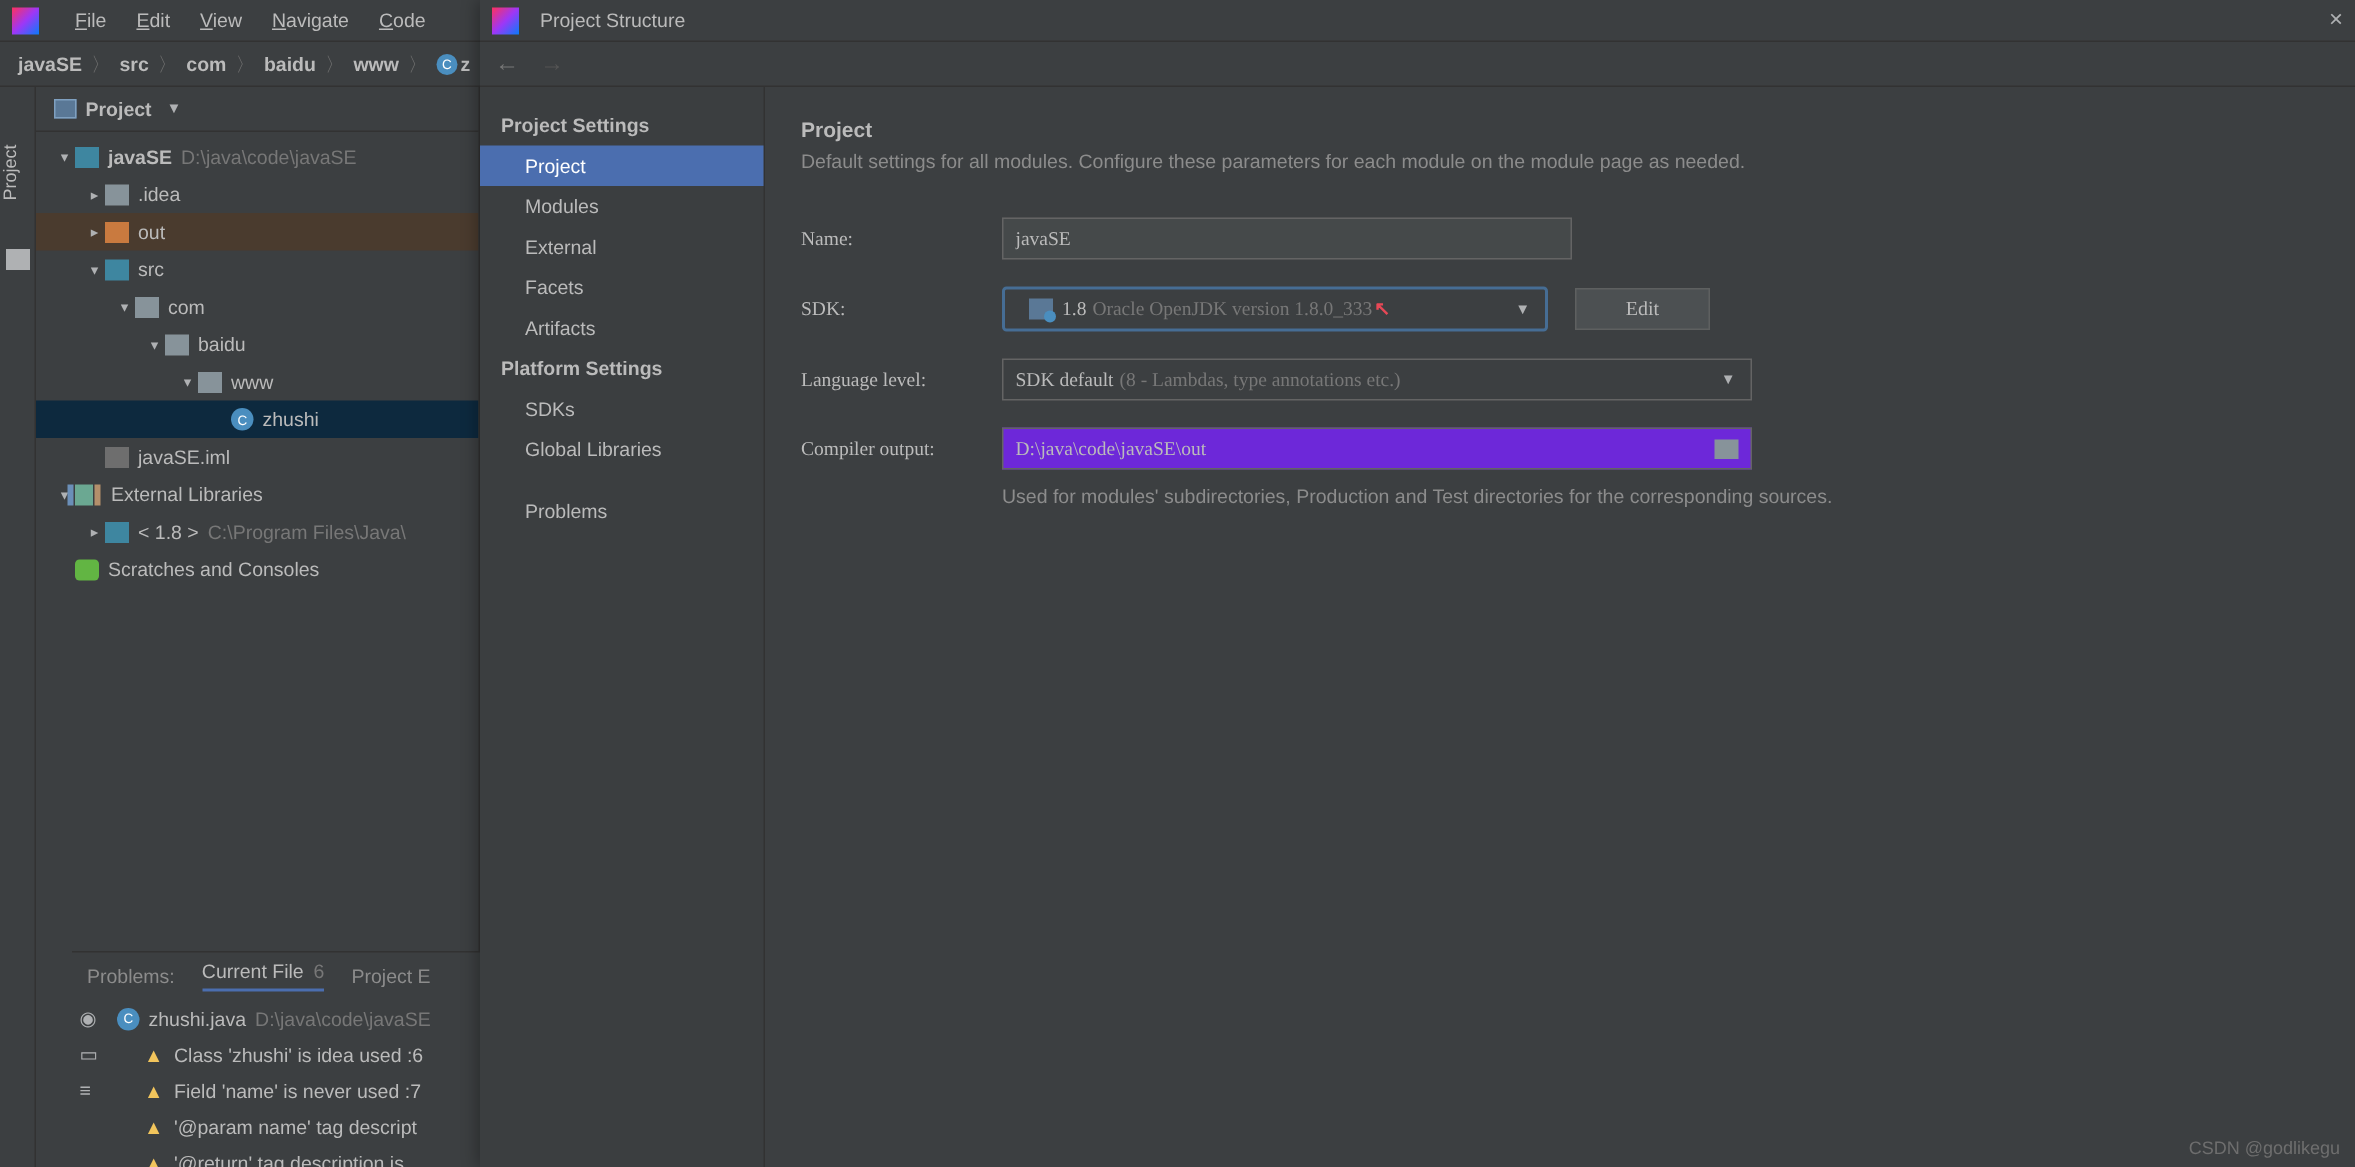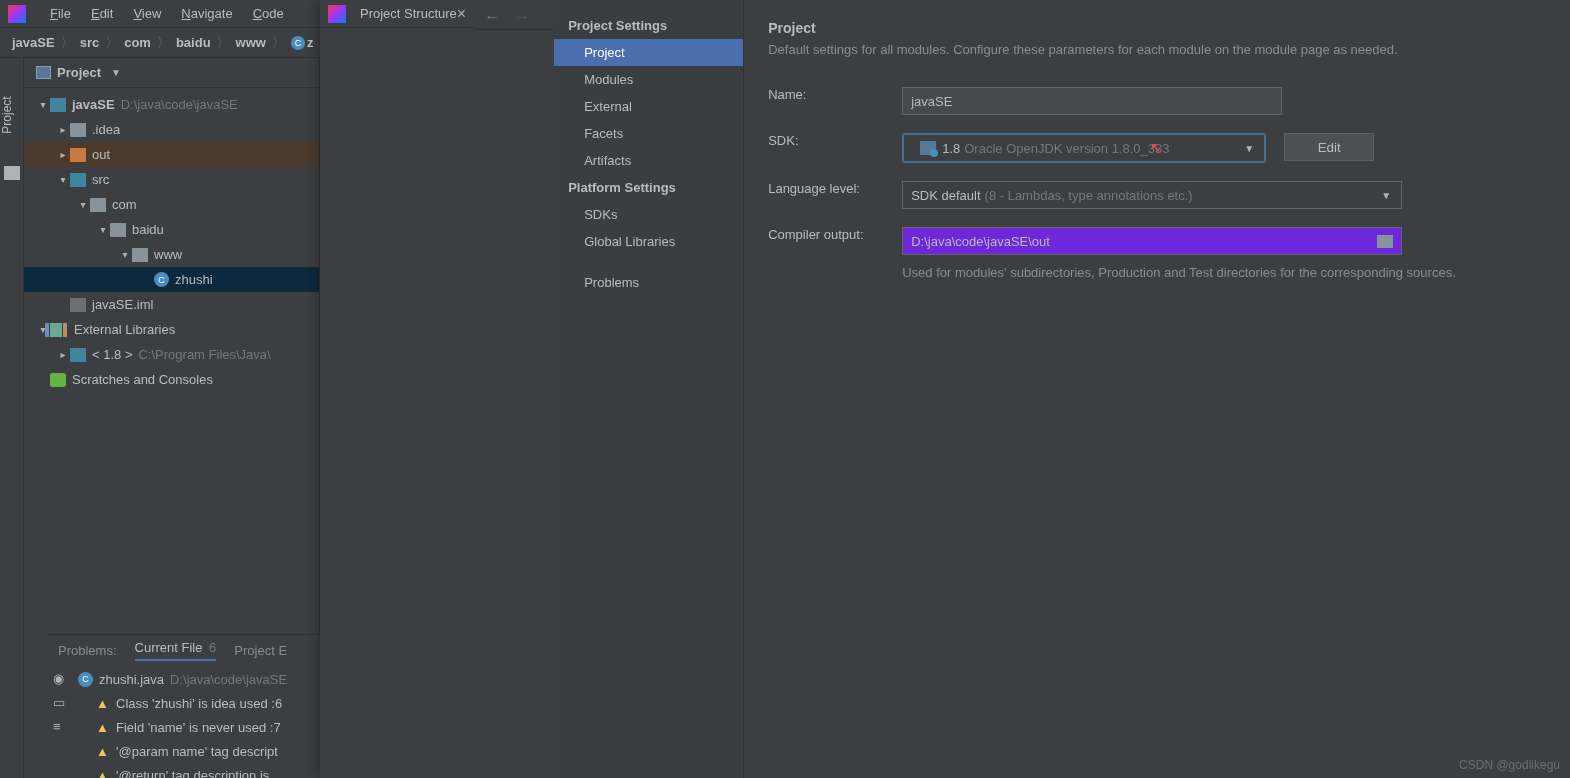--- a/index.html
+++ b/index.html
@@ -129,21 +129,21 @@
     
     .lv0{padding-left:12px;} .lv1{padding-left:32px;} .lv2{padding-left:52px;}
     .lv3{padding-left:72px;} .lv4{padding-left:94px;} .lv5{padding-left:116px;}
     
     
     .dialog {
       position: absolute;
       left: 320px; top: 0; right: 0; bottom: 0;
       background: #3C3F41;
       box-shadow: -2px 0 10px rgba(0,0,0,0.3);
-      display: flex; flex-direction: row;
+      display: flex; flex-direction: column;
     }
     .dialog-titlebar {
       height: 28px; display:flex; align-items:center;
       padding: 0 8px; border-bottom: 1px solid #323232;
     }
     .dialog-titlebar .app-icon { margin-right: 14px; }
     .dialog-titlebar .title { color:#BBBBBB; }
     .dialog-titlebar .close {
       margin-left:auto; color:#AFB1B3; font-size:16px; cursor:pointer;
     }
@@ -170,21 +170,21 @@
     .dialog-sidebar .item.selected {
       background: #4B6EAF; color: #FFFFFF;
     }
     
     .dialog-content {
       flex:1; padding: 20px 24px; overflow:auto;
     }
     .content-title { font-weight:600; color:#BBBBBB; margin-bottom:6px; font-size:14px;}
     .content-desc { color:#8C8C8C; margin-bottom:30px; }
     
-    .form-row { display:flex; margin-bottom:18px;}
+    .form-row { display:flex; align-items:center; margin-bottom:18px;font-family:Liberation Serif, serif;}
     .form-label { width: 134px; color:#BBBBBB; }
     
     input.text-input, .select-box {
       background:#45494A; border: 1px solid #646464;
       color:#BBBBBB; height:28px; padding:0 8px;
       font-family:inherit; font-size:13px;
     }
     .text-input { width: 380px; }
     
     .sdk-box {

